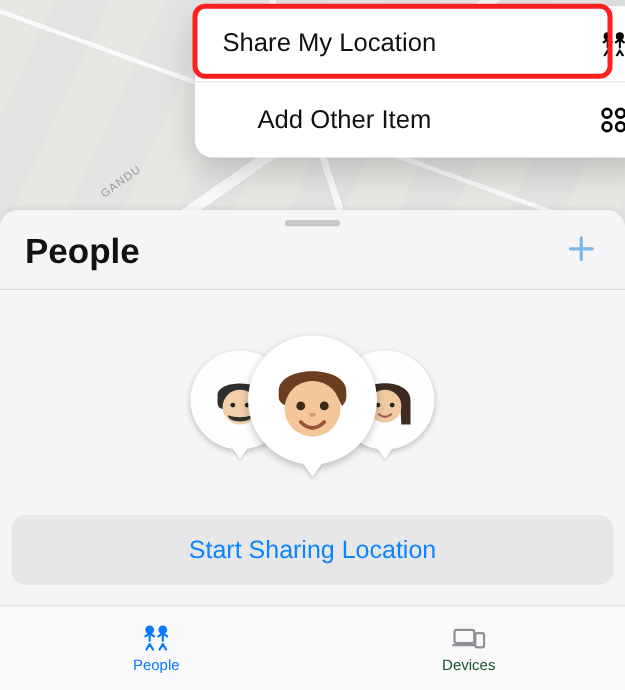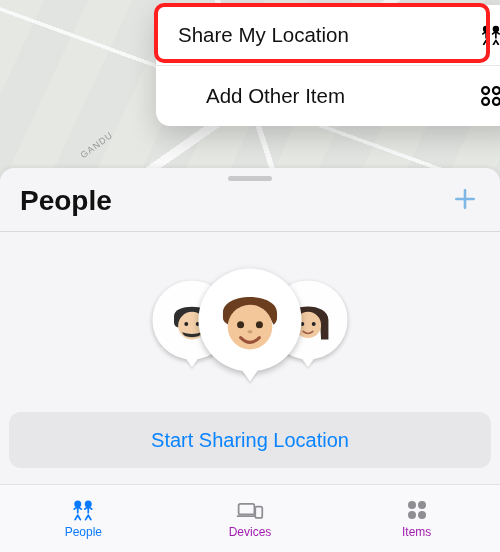--- a/index.html
+++ b/index.html
@@ -63,21 +63,21 @@
     margin: 30px 9px 0; height: 56px; background:#e7e7ea; border-radius: 12px;
     display:flex; align-items:center; justify-content:center;
     color:#0a84ff; font-size: 20px; font-weight: 500;
   }
 
   
   .tabbar {
     position:absolute; left:0; right:0; bottom:0; height: 68px; background:#f9f9fb;
     border-top:1px solid #e1e1e4; display:flex;
   }
-  .tab { flex:1; display:flex; flex-direction:column; align-items:center; justify-content:center; gap:3px; font-size:12px; color:#a21caf; }
+  .tab { flex:1; display:flex; flex-direction:column; align-items:center; justify-content:center; gap:3px; font-size:12px; color:#14532d; }
   .tab.active { color:#0a7aff; }
   .tab svg, .tab .icn { width:28px; height:24px; }
 </style>
 </head>
 <body>
 
 <div class="stage">
 
   <div class="map">
     <span class="map-label">GANDU</span>
@@ -180,26 +180,15 @@
     <div class="tab">
       <span class="icn">
         <svg viewBox="0 0 32 24" fill="none" stroke="#8e8e93" stroke-width="2">
           <rect x="3" y="5" width="18" height="12" rx="2"></rect>
             <path d="M1 19h22"></path>
           <rect x="22" y="8" width="8" height="13" rx="2" fill="#f9f9fb"></rect>
         </svg>
       </span>
       <span>Devices</span>
     </div>
-    <div class="tab">
-      <span class="icn">
-        <svg viewBox="0 0 24 24" fill="#8e8e93">
-          <circle cx="7" cy="7" r="4"></circle>
-            <circle cx="17" cy="7" r="4"></circle>
-          <circle cx="7" cy="17" r="4"></circle>
-            <circle cx="17" cy="17" r="4"></circle>
-        </svg>
-      </span>
-      <span>Items</span>
-    </div>
   </div>
 
 </div>
 
 </body></html>

